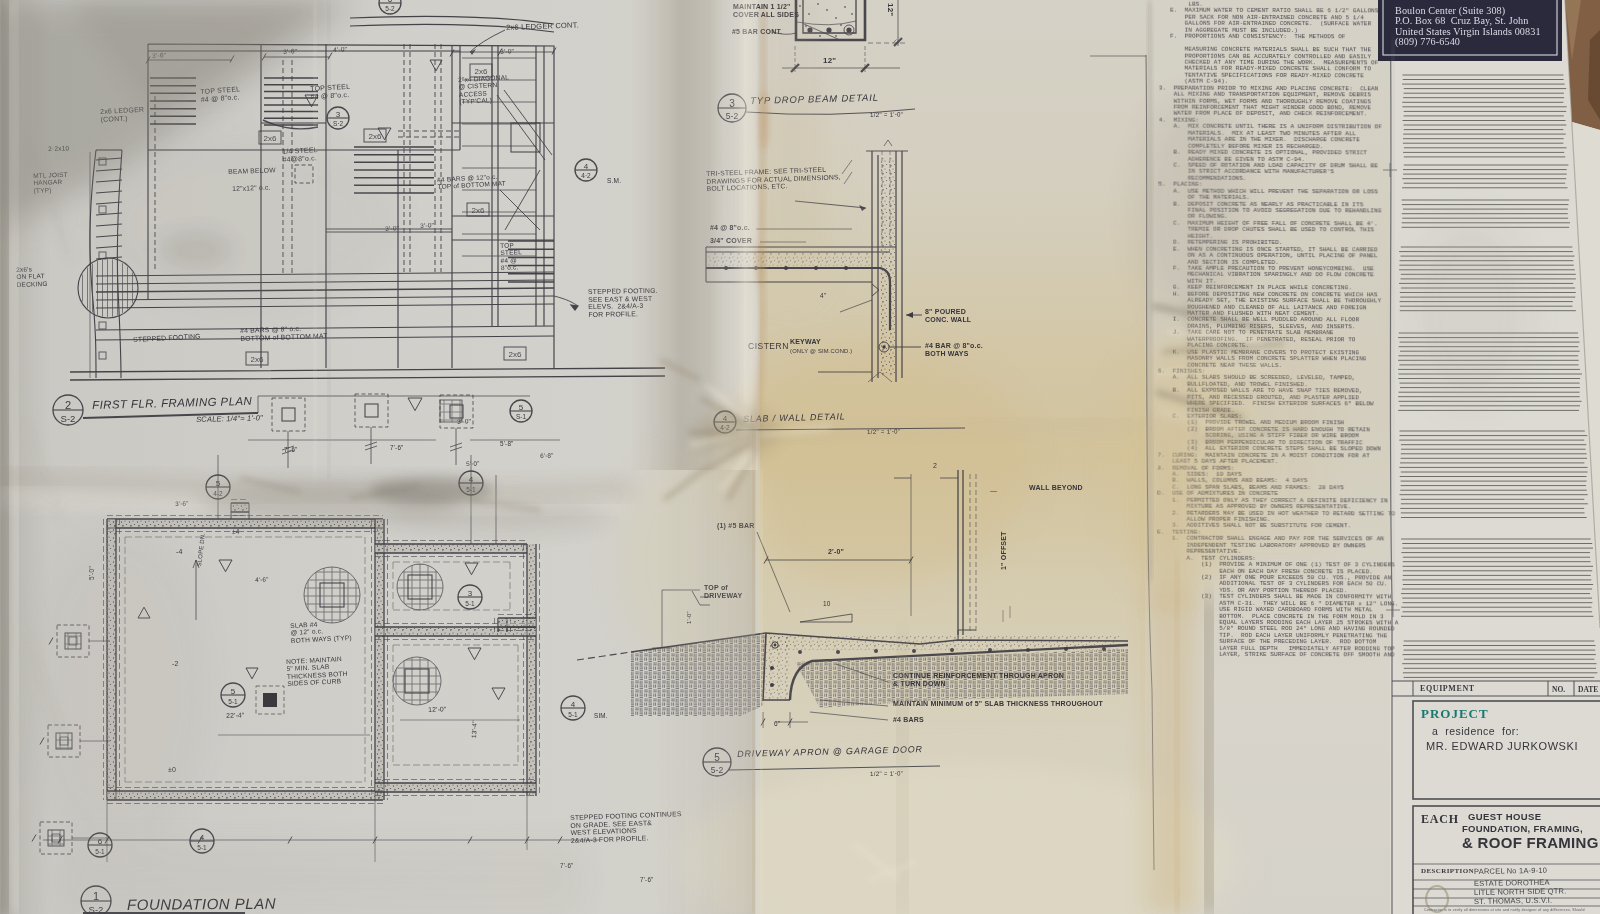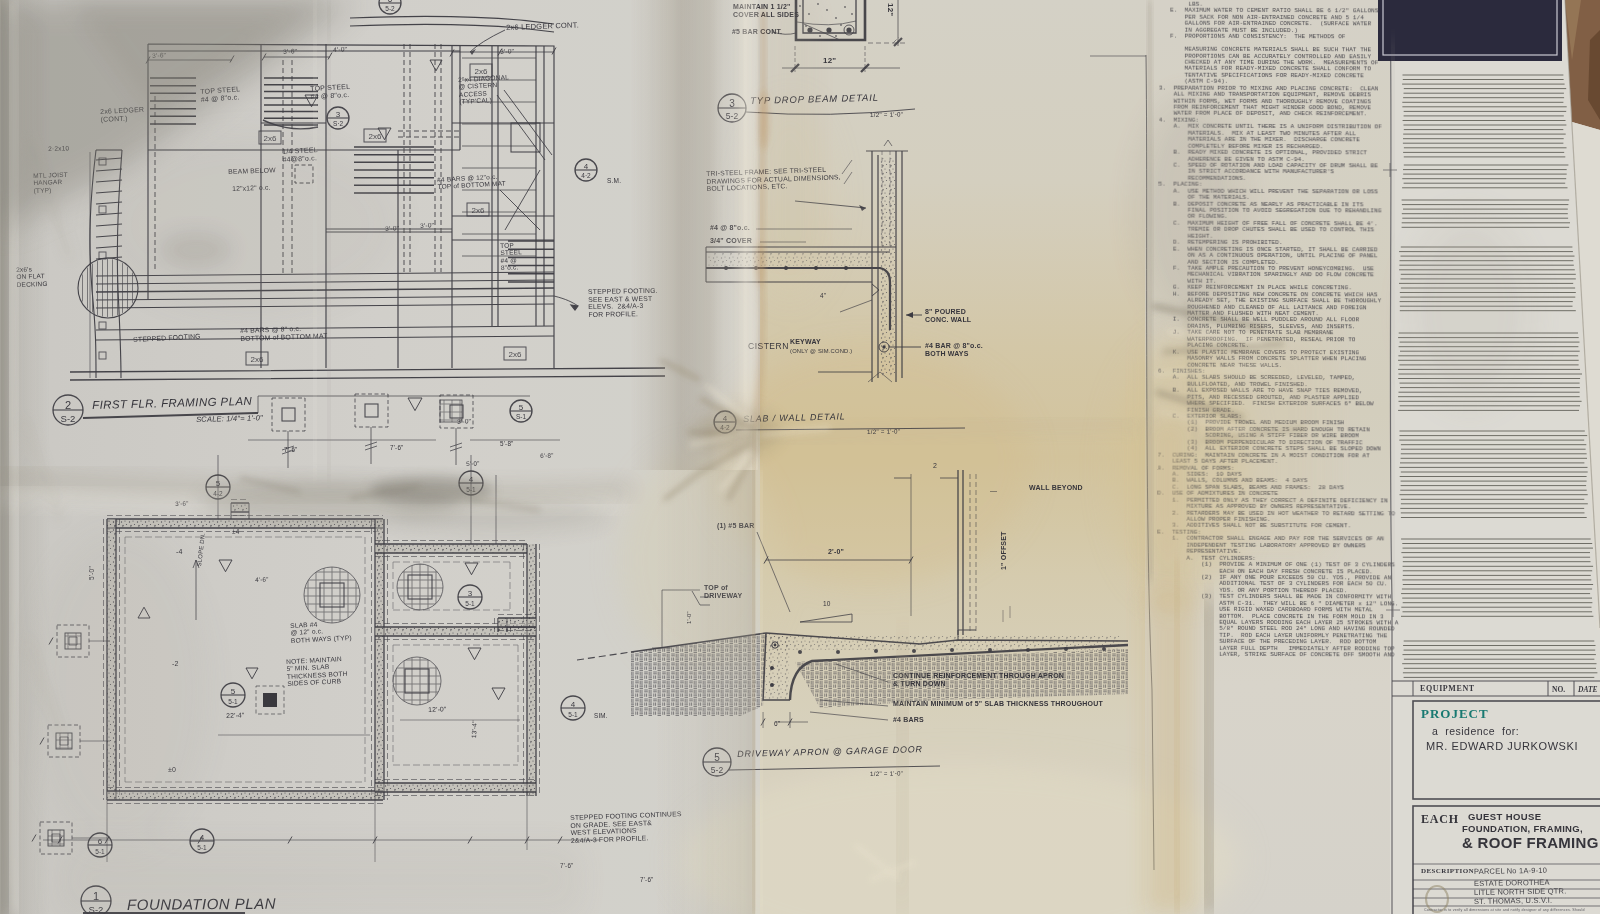--- a/index.html
+++ b/index.html
@@ -803,23 +803,24 @@
     <div class="lab" style="left:704px;top:584px;font-size:7px;letter-spacing:0.2px;line-height:1.12;font-weight:bold;color:#2e2e36;">TOP of<br>DRIVEWAY</div>
     <div class="lab" style="left:823px;top:600px;font-size:6.5px;letter-spacing:0.2px;line-height:1.12;color:#2e2e36;">10</div>
     <div class="lab" style="left:933px;top:462px;font-size:7px;letter-spacing:0.2px;line-height:1.12;color:#2e2e36;">2</div>
     <div class="lab" style="left:893px;top:672px;font-size:7px;letter-spacing:0.2px;line-height:1.12;font-weight:bold;color:#2e2e36;">CONTINUE REINFORCEMENT THROUGH APRON<br>&amp; TURN DOWN</div>
     <div class="lab" style="left:893px;top:700px;font-size:7px;letter-spacing:0.2px;line-height:1.12;font-weight:bold;color:#2e2e36;">MAINTAIN MINIMUM of 5" SLAB THICKNESS THROUGHOUT</div>
     <div class="lab" style="left:893px;top:716px;font-size:7px;letter-spacing:0.2px;line-height:1.12;font-weight:bold;color:#2e2e36;">#4 BARS</div>
     <div class="lab" style="left:774px;top:720px;font-size:6.5px;letter-spacing:0.2px;line-height:1.12;color:#2e2e36;">6"</div>
     <div class="lab" style="left:686px;top:624px;font-size:6px;letter-spacing:0.2px;line-height:1.12;transform:rotate(-90deg);transform-origin:left top;color:#2e2e36;">1'-0"</div>
     <div class="lab" style="left:737px;top:749px;font-size:9px;letter-spacing:0.8px;line-height:1.12;transform:rotate(-1.5deg);transform-origin:left top;color:#2e2e36;"><i>DRIVEWAY APRON @ GARAGE DOOR</i></div>
     <div class="lab" style="left:870px;top:770px;font-size:6.3px;letter-spacing:0.2px;line-height:1.12;transform:rotate(-1deg);transform-origin:left top;color:#2e2e36;">1/2" = 1'-0"</div>
+    <div class="lab" style="left:1395px;top:6px;width:170px;font-family:'Liberation Serif',serif;font-size:10.2px;line-height:1.02;color:#dcdce6;letter-spacing:0.1px;z-index:4;">Boulon Center (Suite 308)<br>P.O. Box 68&nbsp; Cruz Bay, St. John<br>United States Virgin Islands 00831<br>(809) 776-6540</div>
     <div class="lab" style="left:1420px;top:685px;font-family:'Liberation Serif',serif;font-size:8px;font-weight:bold;letter-spacing:0.6px;color:#33333b;">EQUIPMENT</div>
     <div class="lab" style="left:1552px;top:686px;font-family:'Liberation Serif',serif;font-size:7.5px;font-weight:bold;color:#33333b;">NO.</div>
-    <div class="lab" style="left:1578px;top:686px;font-family:'Liberation Serif',serif;font-size:7.5px;font-weight:bold;color:#33333b;font-style:italic;">DATE</div>
+    <div class="lab" style="left:1578px;top:686px;font-family:'Liberation Serif',serif;font-size:7.5px;font-weight:bold;color:#33333b;">DATE</div>
     <div class="lab" style="left:1421px;top:707px;font-family:'Liberation Serif',serif;font-size:13px;font-weight:bold;letter-spacing:1px;color:#0f766e;">PROJECT</div>
     <div class="lab" style="left:1432px;top:726px;font-size:10.5px;letter-spacing:0.5px;line-height:1.12;color:#2e2e36;">a&nbsp; residence&nbsp; for:</div>
     <div class="lab" style="left:1426px;top:740px;font-size:11px;letter-spacing:0.6px;line-height:1.12;color:#2e2e36;">MR. EDWARD JURKOWSKI</div>
     <div class="lab" style="left:1421px;top:813px;font-family:'Liberation Serif',serif;font-size:12px;font-weight:bold;letter-spacing:0.8px;color:#2e2e36;">EACH</div>
     <div class="lab" style="left:1468px;top:812px;font-size:9.5px;letter-spacing:0.4px;line-height:1.12;font-weight:bold;color:#2e2e36;">GUEST HOUSE</div>
     <div class="lab" style="left:1462px;top:824px;font-size:9.5px;letter-spacing:0.3px;line-height:1.12;font-weight:bold;color:#2e2e36;">FOUNDATION, FRAMING,</div>
     <div class="lab" style="left:1462px;top:835px;font-size:15px;letter-spacing:0.3px;line-height:1.12;font-weight:bold;color:#2e2e36;">&amp; ROOF FRAMING PLANS.</div>
     <div class="lab" style="left:1421px;top:868px;font-family:'Liberation Serif',serif;font-size:7px;font-weight:bold;letter-spacing:0.4px;color:#33333b;">DESCRIPTION</div>
     <div class="lab" style="left:1474px;top:868px;font-size:7.5px;letter-spacing:0.2px;line-height:1.12;transform:rotate(-1deg);transform-origin:left top;color:#3a3a40;">PARCEL No 1A-9-10</div>
     <div class="lab" style="left:1474px;top:880px;font-size:7.5px;letter-spacing:0.2px;line-height:1.12;transform:rotate(-1deg);transform-origin:left top;color:#3a3a40;">ESTATE DOROTHEA</div>

